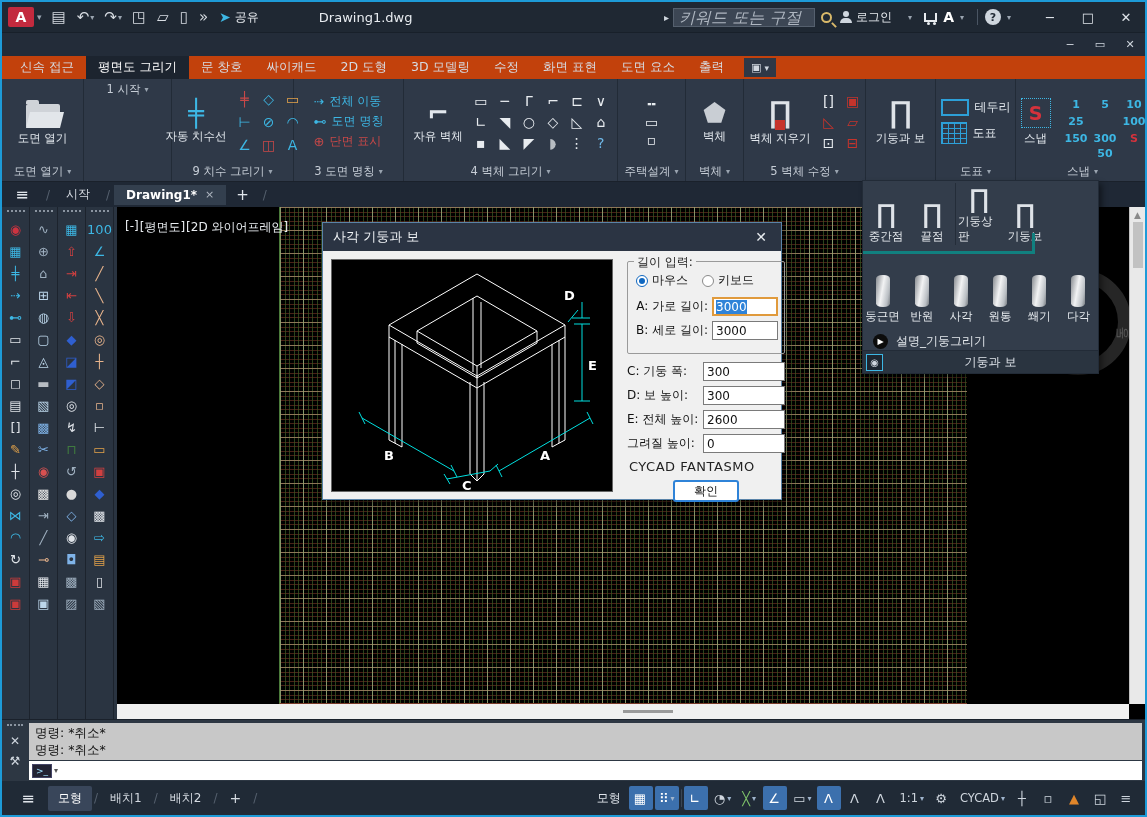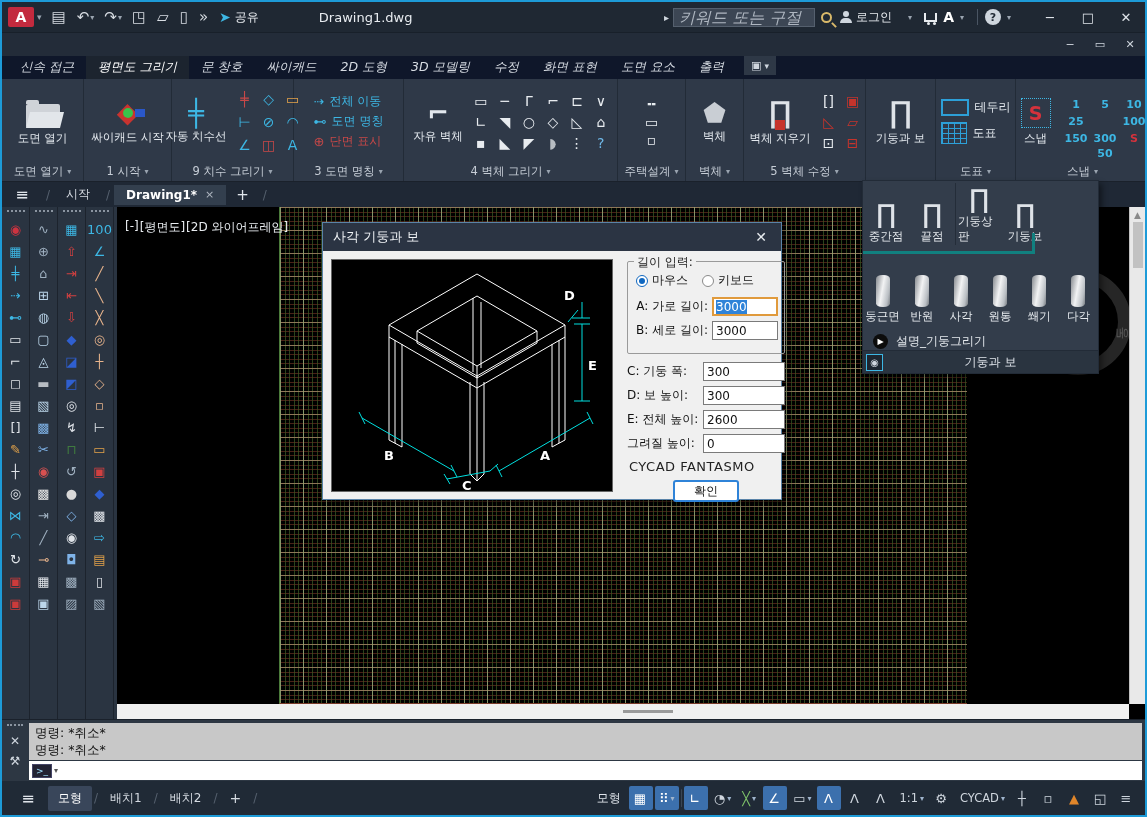--- a/index.html
+++ b/index.html
@@ -39,21 +39,21 @@
   .winctl { display:flex; margin-left:14px; }
   .winbtn { width:38px; height:30px; display:flex; align-items:center; justify-content:center; color:#dfe4ea; font-size:13px; }
 
   
   .menubar { height:24px; background:#232c39; display:flex; align-items:center; padding-left:10px; border-top:1px solid #18202a; }
   .mitem { padding:0 11px; color:#dfe4ea; font-size:12.5px; }
   .mb-right { margin-left:auto; display:flex; }
   .mwbtn { width:30px; text-align:center; color:#cfd6de; font-size:11px; }
 
   
-  .ribbontabs { height:23px; background:#0f172a; display:flex; align-items:flex-start; padding-left:6px;font-style:italic; }
+  .ribbontabs { height:23px; background:#c2410c; display:flex; align-items:center; padding-left:6px; }
   .rtab { padding:3px 12px; color:#d6dbe2; font-size:12.5px; }
   .rtab.active { background:#1c242f; color:#fff; }
   .rtab-opts { margin-left:8px; background:#2e3846; color:#cfd6de; font-size:9px; padding:3px 7px; display:flex; gap:3px; align-items:center; }
 
   
   .ribbon { height:103px; background:#2f3948; display:flex; border-bottom:1px solid #1a212b; }
   .rgroup { border-right:1px solid #222b37; display:flex; flex-direction:column; flex:none; }
   .rbody { flex:1; display:flex; align-items:center; justify-content:center; gap:3px; padding:3px 4px 0; }
   .rfoot { height:20px; font-size:11.5px; color:#c6cdd6; display:flex; align-items:center; justify-content:center; gap:4px; }
   .rfoot .caret { font-size:8px; color:#9aa4b0; }
@@ -304,30 +304,20 @@
         <span class="folder"></span>
         <span class="biglabel">도면 열기</span>
           </div>
         </div>
       <div class="rfoot">
           <span>도면 열기</span>
           <span class="caret">▾</span>
         </div>
     </div>
     <div class="rgroup" style="width:88px">
-      <div class="rbody">
-          <div class="bigbtn">
-        <span class="hexlogo">
-              <span class="hx">◆</span>
-              <span class="hb"></span>
-              <span class="hg"></span>
-            </span>
-        <span class="biglabel">싸이캐드 시작</span>
-          </div>
-        </div>
       <div class="rfoot">
           <span>1 시작</span>
           <span class="caret">▾</span>
         </div>
     </div>
     <div class="rgroup" style="width:122px">
       <div class="rbody">
         <div class="bigbtn">
           <span class="bigicon cy">╪</span>
           <span class="biglabel">자동 치수선</span>

